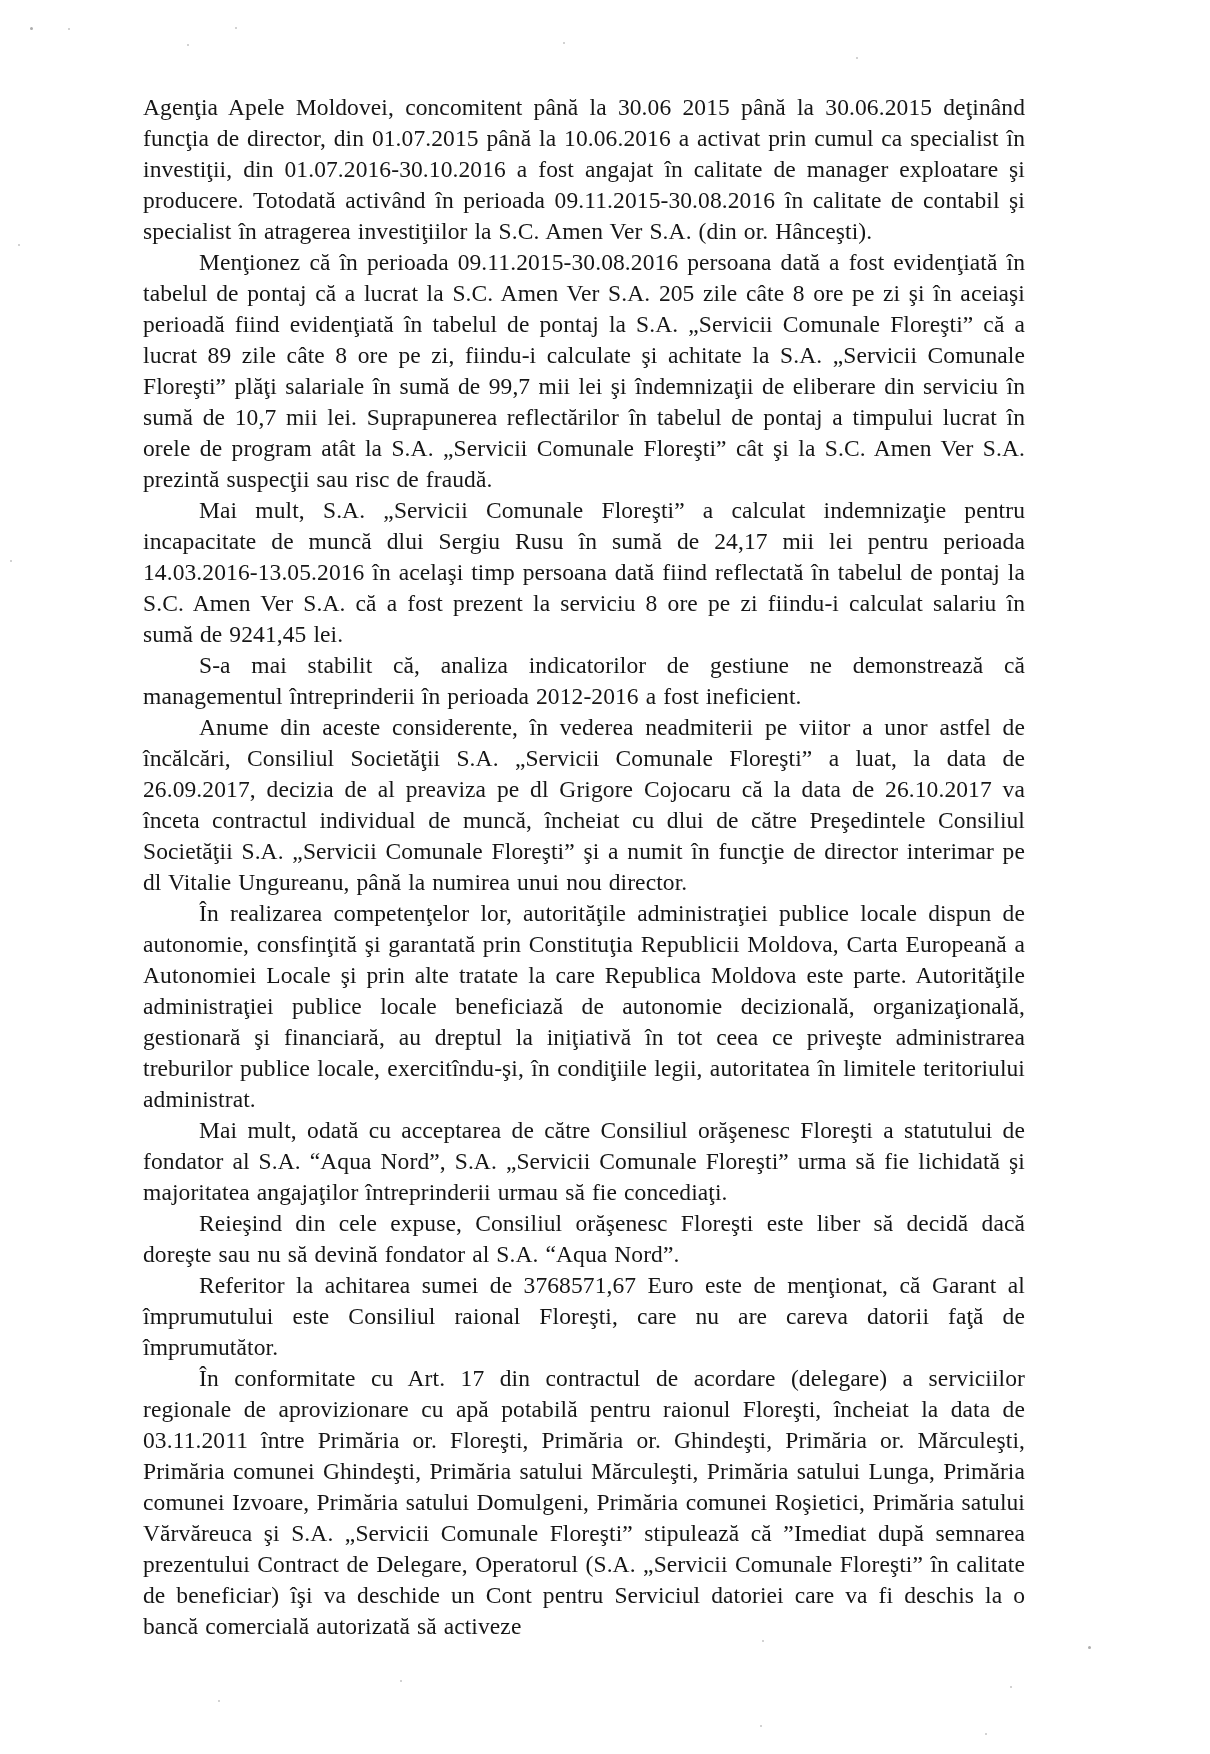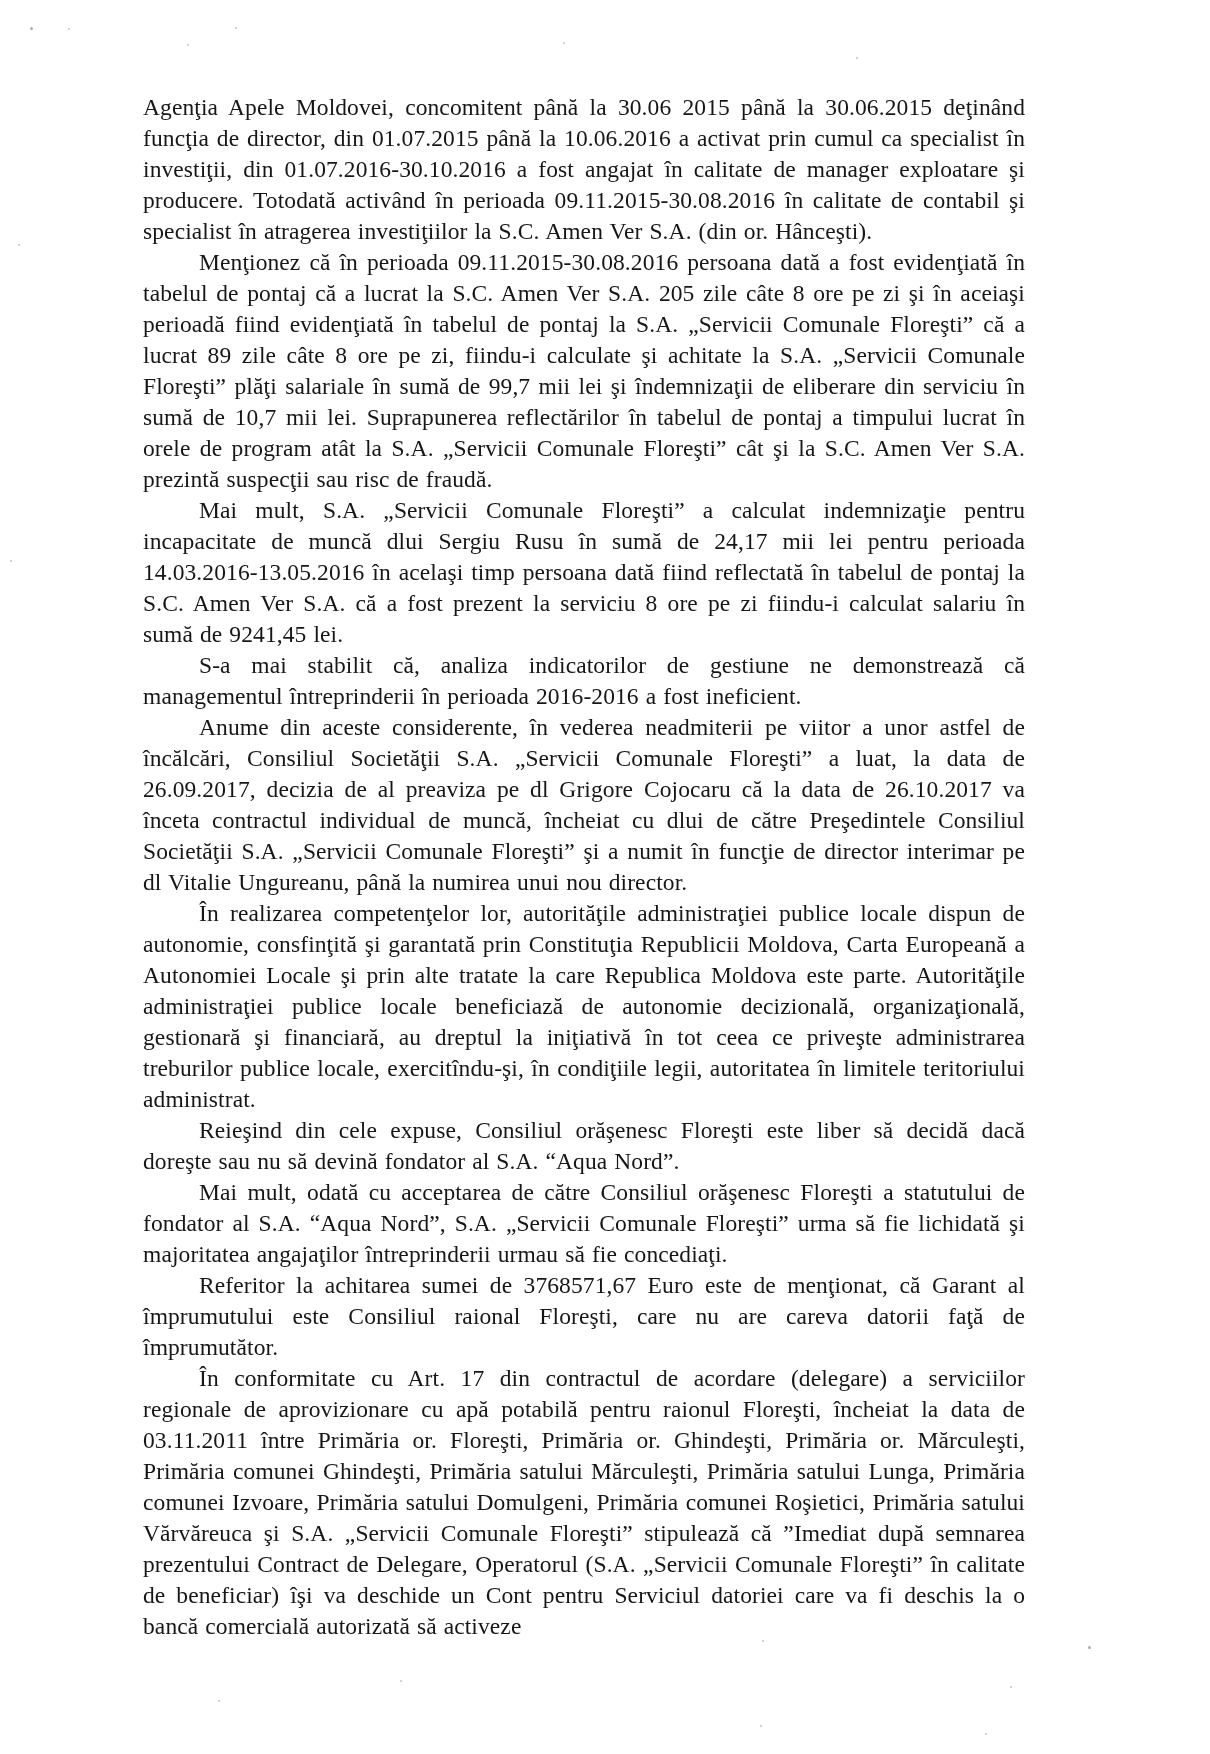--- a/index.html
+++ b/index.html
@@ -66,22 +66,22 @@
   <div class="speck small" style="left:1010px;top:1686px;"></div>
   <div class="speck small" style="left:218px; top:1700px;"></div>
   <div class="speck small" style="left:400px; top:1680px;"></div>
   <div class="speck small" style="left:760px; top:1725px;"></div>
   <div class="speck small" style="left:985px; top:1733px;"></div>
 
   <div class="text-block">
     <p class="para">Agenţia Apele Moldovei, concomitent până la 30.06 2015 până la 30.06.2015 deţinând funcţia de director, din 01.07.2015 până la 10.06.2016 a activat prin cumul ca specialist în investiţii, din 01.07.2016-30.10.2016 a fost angajat în calitate de manager exploatare şi producere. Totodată activând în perioada 09.11.2015-30.08.2016 în calitate de contabil şi specialist în atragerea investiţiilor la S.C. Amen Ver S.A. (din or. Hânceşti).</p>
     <p class="para indent">Menţionez că în perioada 09.11.2015-30.08.2016 persoana dată a fost evidenţiată în tabelul de pontaj că a lucrat la S.C. Amen Ver S.A. 205 zile câte 8 ore pe zi şi în aceiaşi perioadă fiind evidenţiată în tabelul de pontaj la S.A. „Servicii Comunale Floreşti” că a lucrat 89 zile câte 8 ore pe zi, fiindu-i calculate şi achitate la S.A. „Servicii Comunale Floreşti” plăţi salariale în sumă de 99,7 mii lei şi îndemnizaţii de eliberare din serviciu în sumă de 10,7 mii lei. Suprapunerea reflectărilor în tabelul de pontaj a timpului lucrat în orele de program atât la S.A. „Servicii Comunale Floreşti” cât şi la S.C. Amen Ver S.A. prezintă suspecţii sau risc de fraudă.</p>
     <p class="para indent">Mai mult, S.A. „Servicii Comunale Floreşti” a calculat indemnizaţie pentru incapacitate de muncă dlui Sergiu Rusu în sumă de 24,17 mii lei pentru perioada 14.03.2016-13.05.2016 în acelaşi timp persoana dată fiind reflectată în tabelul de pontaj la S.C. Amen Ver S.A. că a fost prezent la serviciu 8 ore pe zi fiindu-i calculat salariu în sumă de 9241,45 lei.</p>
-    <p class="para indent">S-a mai stabilit că, analiza indicatorilor de gestiune ne demonstrează că managementul întreprinderii în perioada 2016-2016 a fost ineficient.</p>
+    <p class="para indent">S-a mai stabilit că, analiza indicatorilor de gestiune ne demonstrează că managementul întreprinderii în perioada 2012-2016 a fost ineficient.</p>
     <p class="para indent">Anume din aceste considerente, în vederea neadmiterii pe viitor a unor astfel de încălcări, Consiliul Societăţii S.A. „Servicii Comunale Floreşti” a luat, la data de 26.09.2017, decizia de al preaviza pe dl Grigore Cojocaru că la data de 26.10.2017 va înceta contractul individual de muncă, încheiat cu dlui de către Preşedintele Consiliul Societăţii S.A. „Servicii Comunale Floreşti” şi a numit în funcţie de director interimar pe dl Vitalie Ungureanu, până la numirea unui nou director.</p>
     <p class="para indent">În realizarea competenţelor lor, autorităţile administraţiei publice locale dispun de autonomie, consfinţită şi garantată prin Constituţia Republicii Moldova, Carta Europeană a Autonomiei Locale şi prin alte tratate la care Republica Moldova este parte. Autorităţile administraţiei publice locale beneficiază de autonomie decizională, organizaţională, gestionară şi financiară, au dreptul la iniţiativă în tot ceea ce priveşte administrarea treburilor publice locale, exercitîndu-şi, în condiţiile legii, autoritatea în limitele teritoriului administrat.</p>
+    <p class="para indent">Mai mult, odată cu acceptarea de către Consiliul orăşenesc Floreşti a statutului de fondator al S.A. “Aqua Nord”, S.A. „Servicii Comunale Floreşti” urma să fie lichidată şi majoritatea angajaţilor întreprinderii urmau să fie concediaţi.</p>
     <p class="para indent">Reieşind din cele expuse, Consiliul orăşenesc Floreşti este liber să decidă dacă doreşte sau nu să devină fondator al S.A. “Aqua Nord”.</p>
-    <p class="para indent">Mai mult, odată cu acceptarea de către Consiliul orăşenesc Floreşti a statutului de fondator al S.A. “Aqua Nord”, S.A. „Servicii Comunale Floreşti” urma să fie lichidată şi majoritatea angajaţilor întreprinderii urmau să fie concediaţi.</p>
     <p class="para indent">Referitor la achitarea sumei de 3768571,67 Euro este de menţionat, că Garant al împrumutului este Consiliul raional Floreşti, care nu are careva datorii faţă de împrumutător.</p>
     <p class="para indent">În conformitate cu  Art. 17 din contractul de acordare (delegare) a serviciilor regionale de aprovizionare cu apă potabilă pentru raionul Floreşti, încheiat la data de 03.11.2011 între Primăria or. Floreşti,  Primăria or. Ghindeşti, Primăria or. Mărculeşti, Primăria comunei Ghindeşti, Primăria satului Mărculeşti, Primăria satului Lunga, Primăria comunei Izvoare, Primăria satului Domulgeni, Primăria comunei Roşietici, Primăria satului Vărvăreuca şi S.A. „Servicii Comunale Floreşti” stipulează că ”Imediat după semnarea prezentului Contract de Delegare, Operatorul (S.A. „Servicii Comunale Floreşti” în calitate de beneficiar) îşi va deschide un Cont pentru Serviciul datoriei care va fi deschis la o bancă comercială autorizată să activeze</p>
   </div>
 
 </div>
 
 </body></html>

